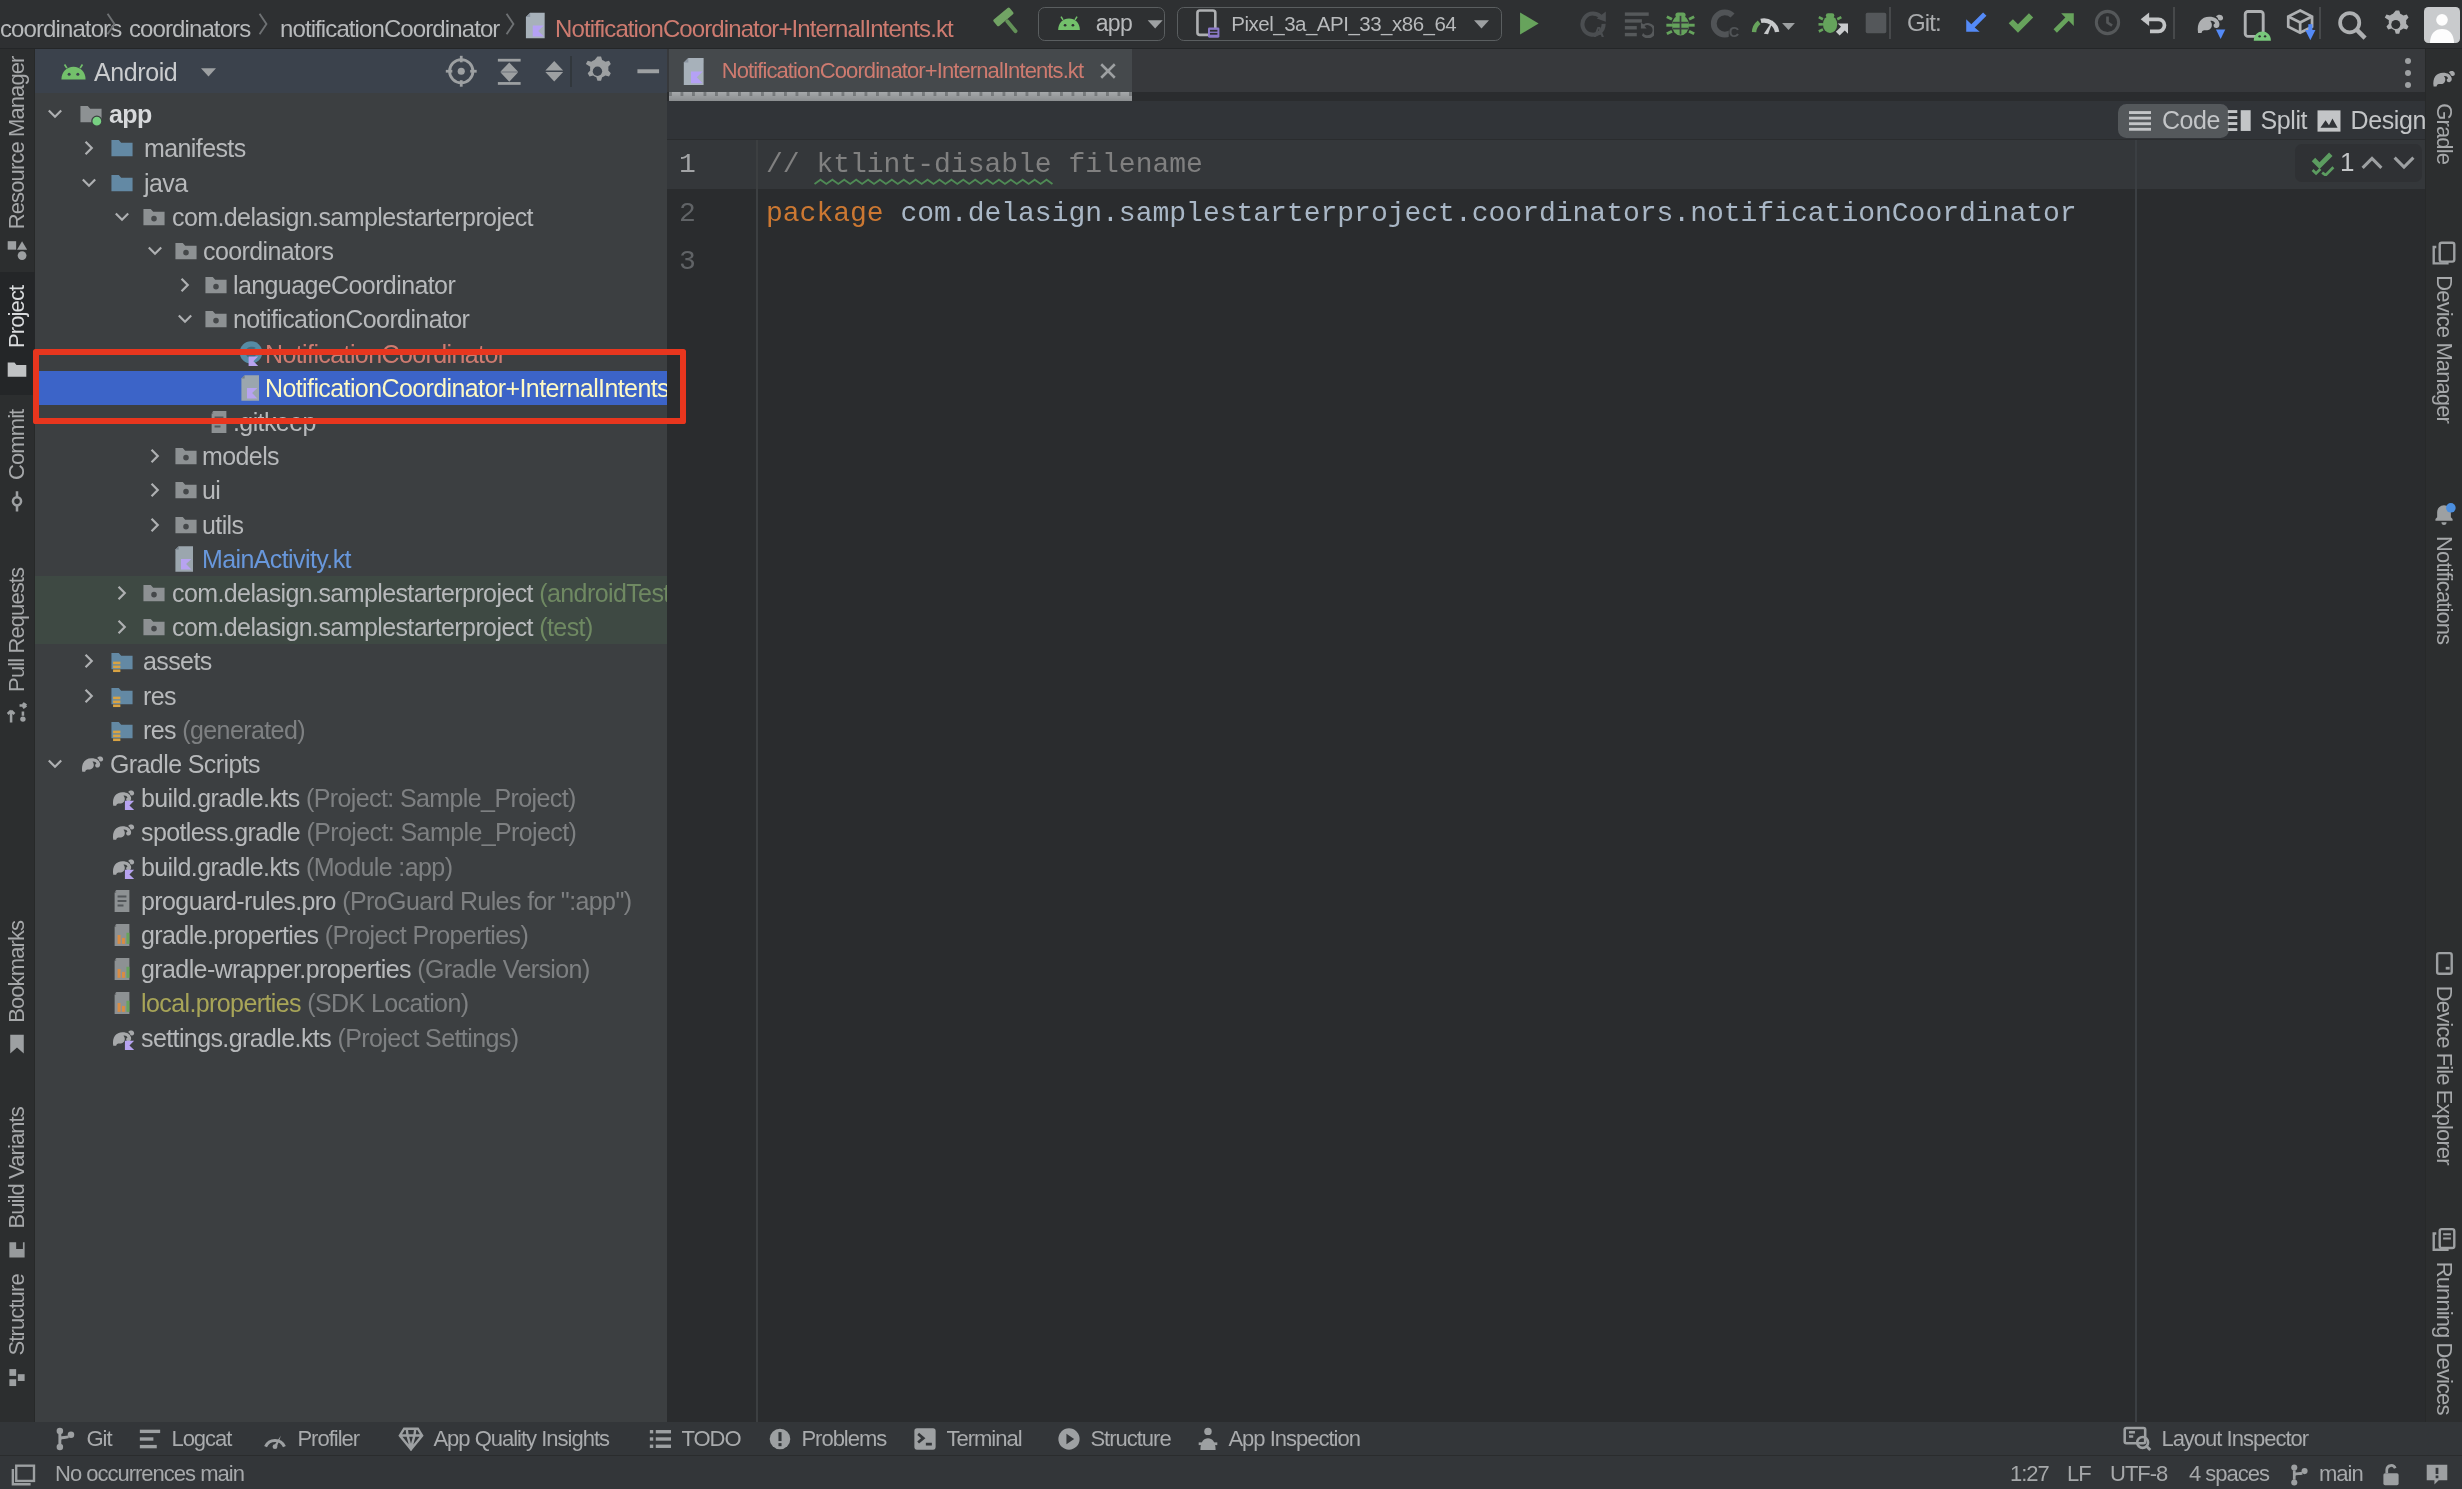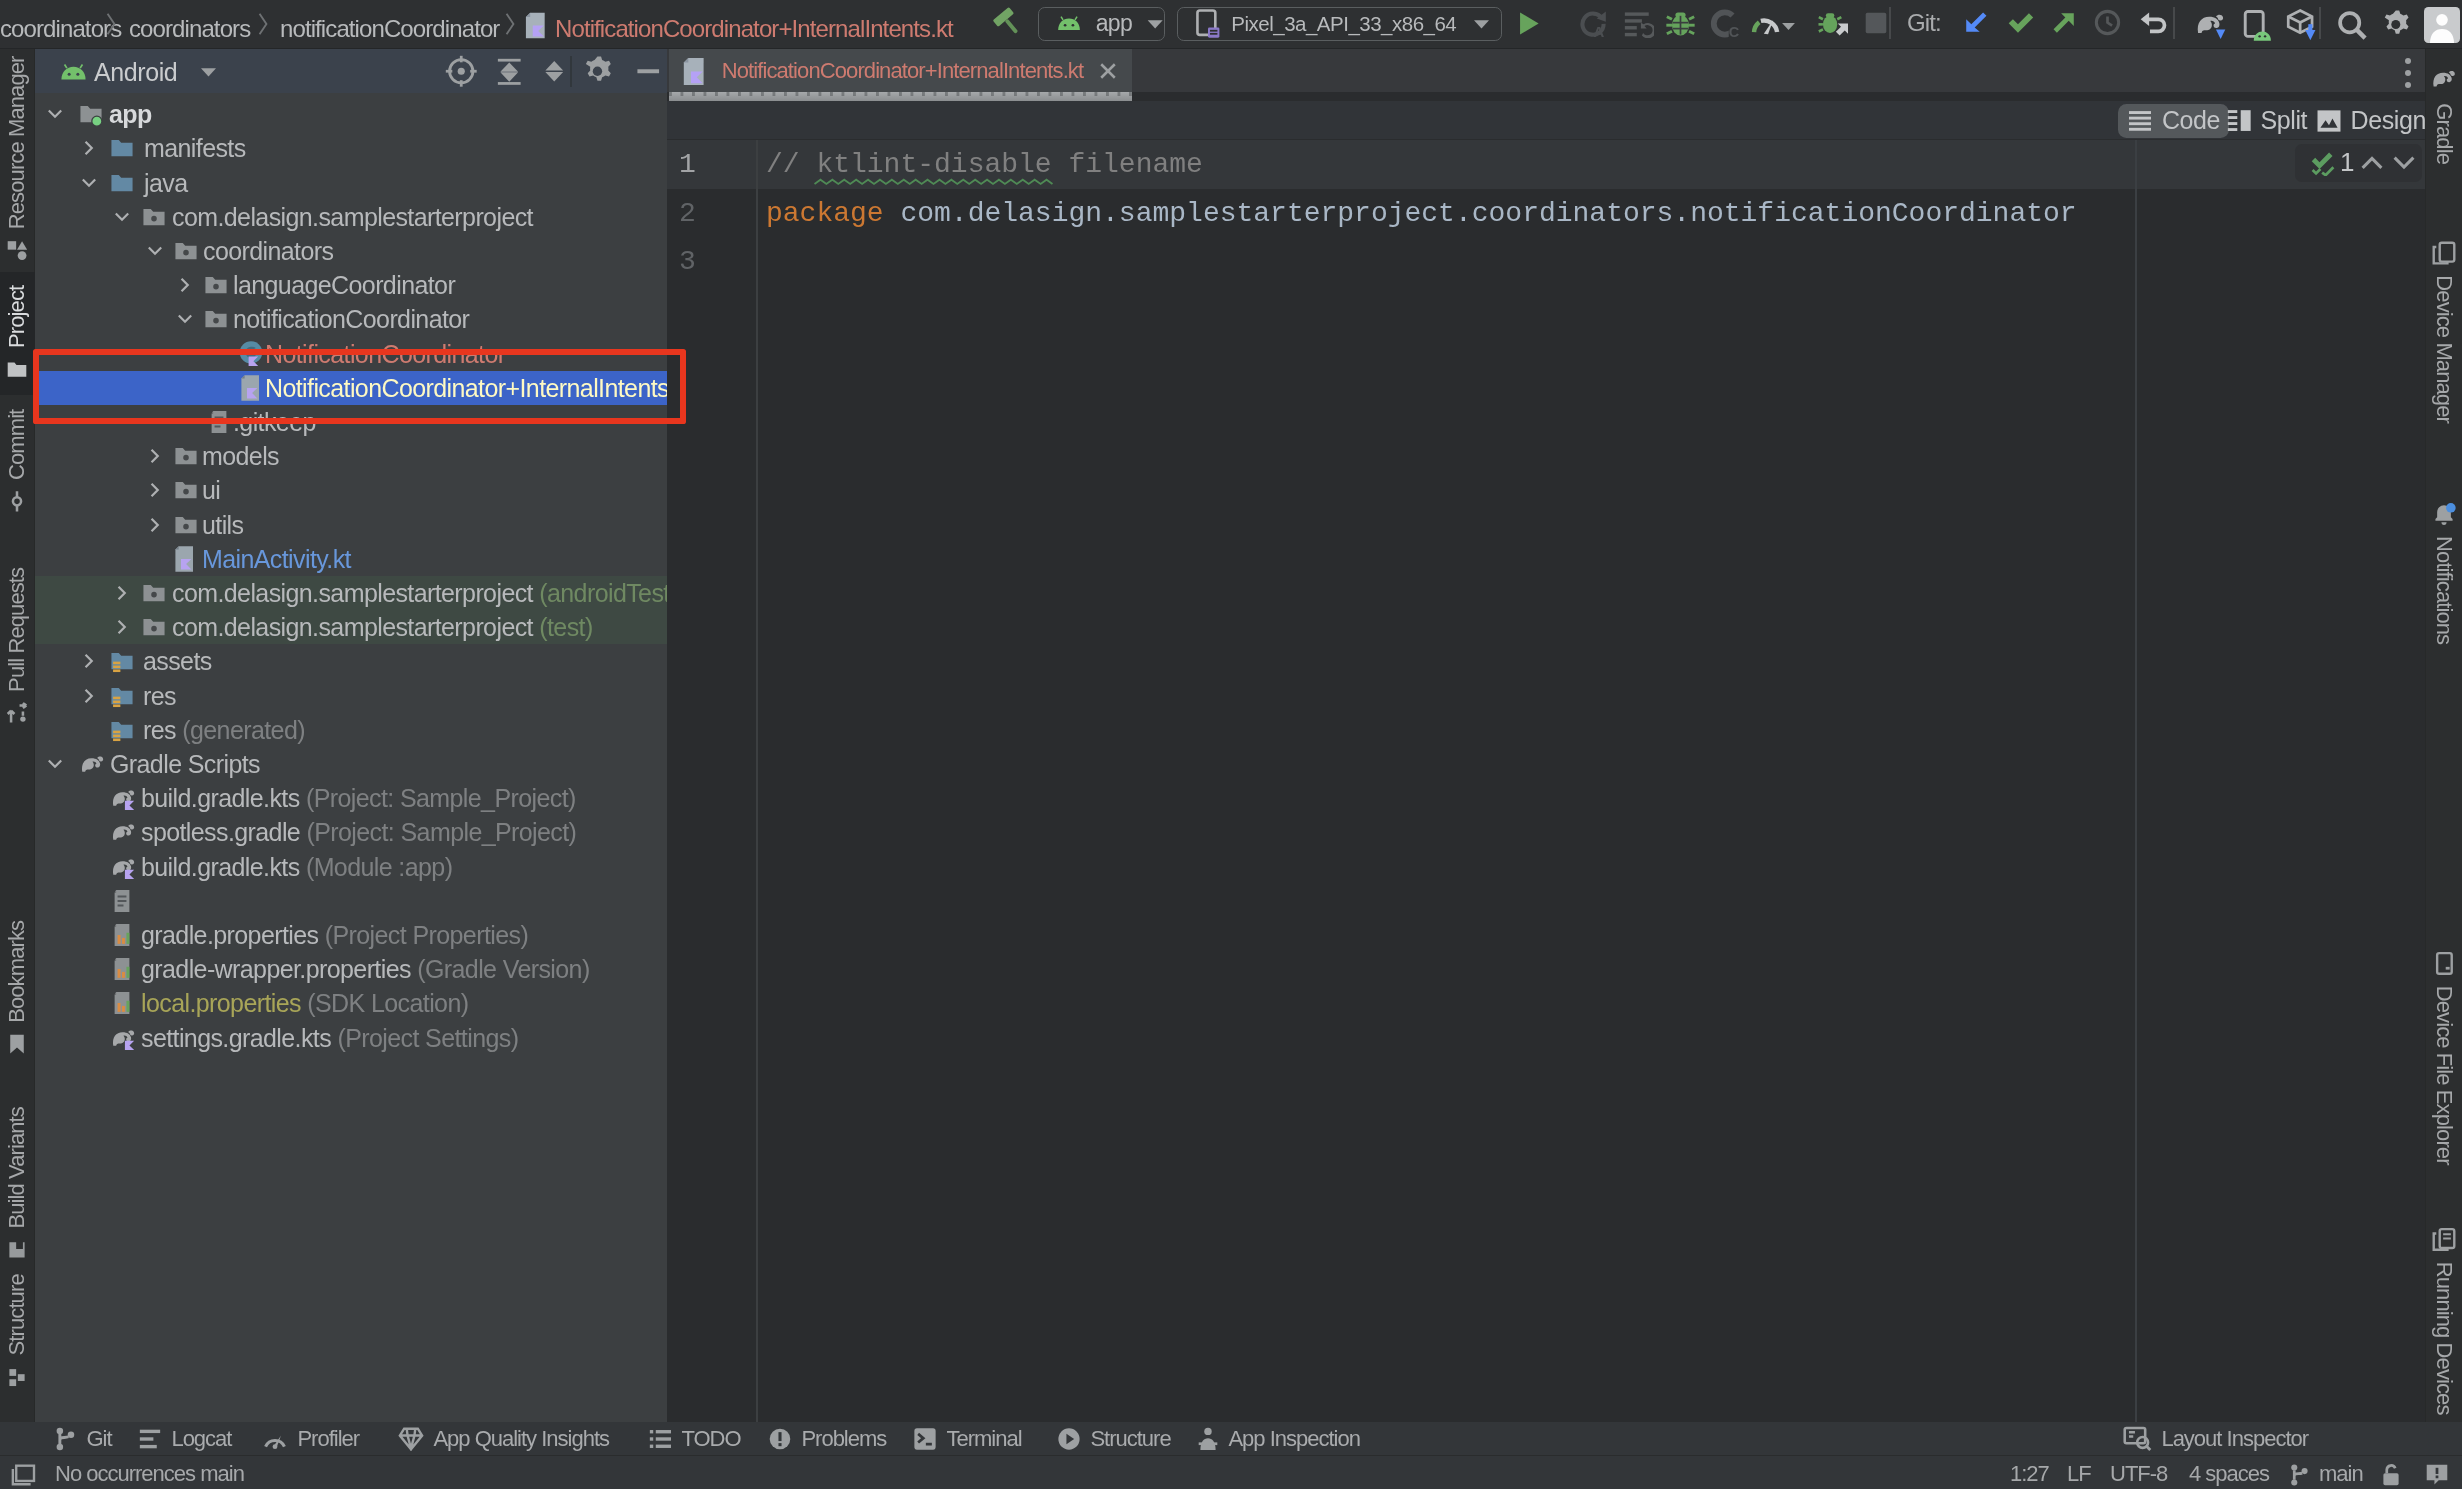--- a/index.html
+++ b/index.html
@@ -615,20 +615,21 @@
     <div class="trow" style="top:757px;">
         <svg class="abs" style="left:74px;color:#A6A8AA;" width="29" height="26" viewBox="0 0 34 30">
           <use href="#kteleph"></use>
         </svg>
         <span class="abs" style="left:106px;">build.gradle.kts <span class="suffix">(Module :app)</span></span>
       </div>
     <div class="trow" style="top:791px;">
         <svg class="abs" style="left:75px;" width="24" height="27" viewBox="0 0 28 32">
           <use href="#txtfile"></use>
         </svg>
+        <span class="abs" style="left:106px;">proguard-rules.pro <span class="suffix">(ProGuard Rules for ":app")</span></span>
       </div>
     <div class="trow" style="top:825px;">
         <svg class="abs" style="left:75px;" width="24" height="27" viewBox="0 0 28 32">
           <use href="#propfile"></use>
         </svg>
         <span class="abs" style="left:106px;">gradle.properties <span class="suffix">(Project Properties)</span></span>
       </div>
     <div class="trow" style="top:859px;">
         <svg class="abs" style="left:75px;" width="24" height="27" viewBox="0 0 28 32">
           <use href="#propfile"></use>

